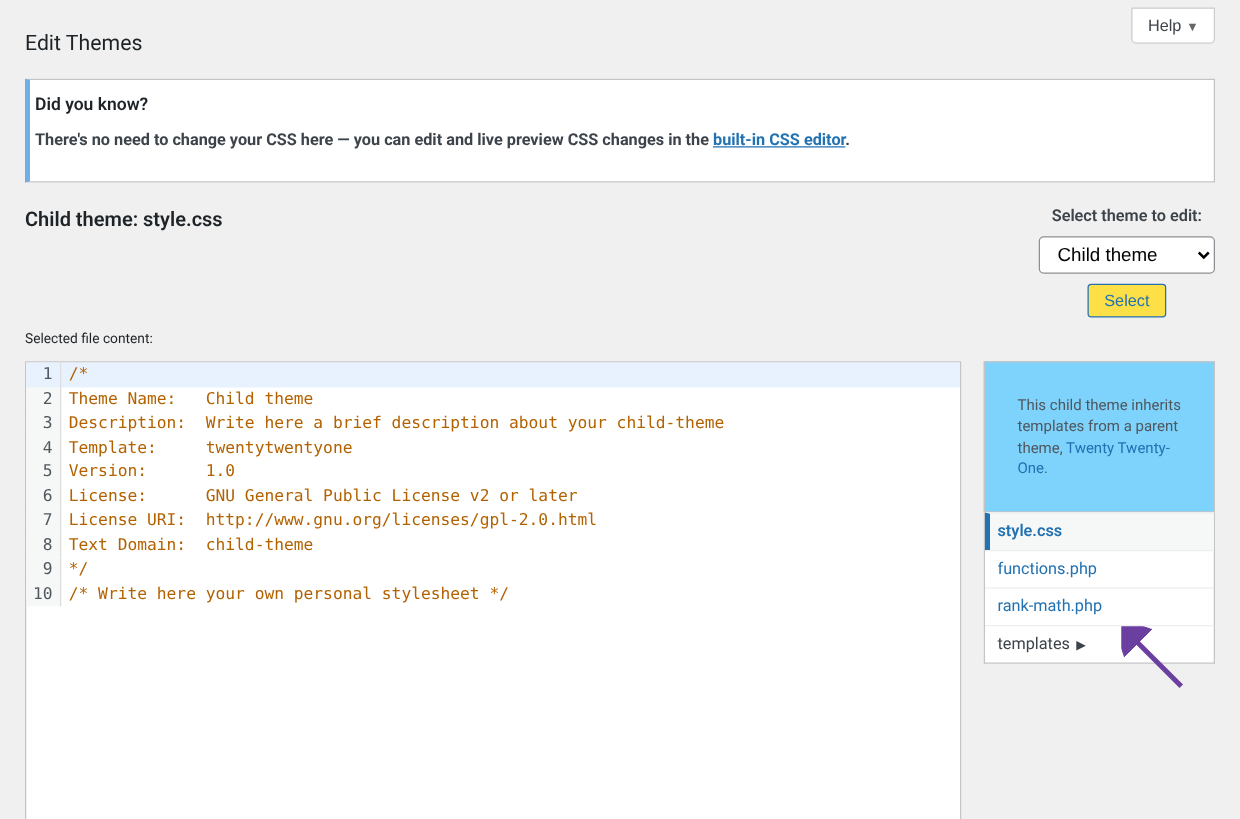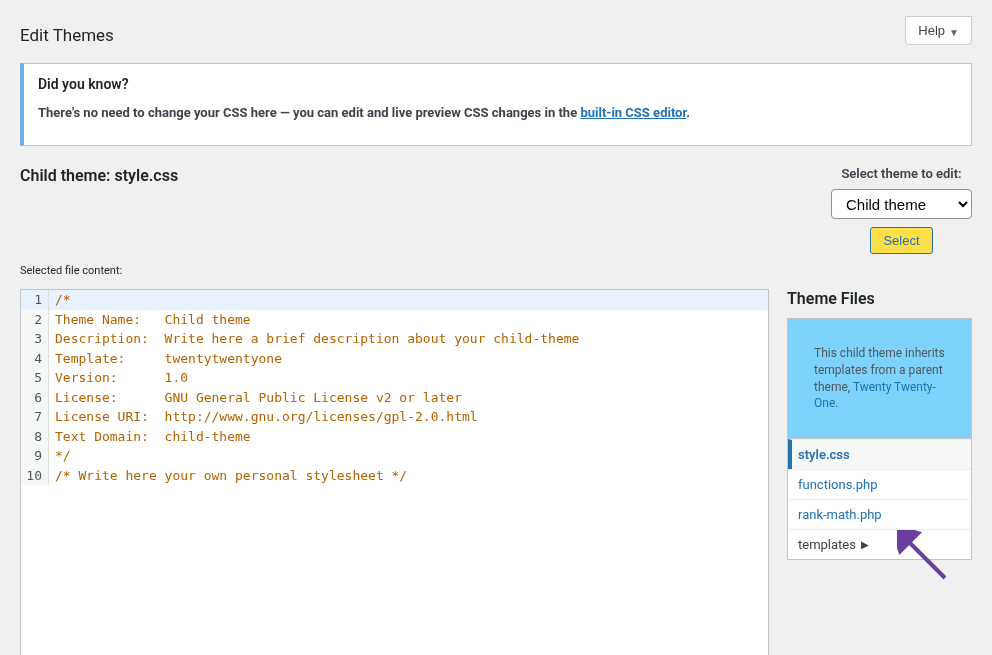--- a/index.html
+++ b/index.html
@@ -10,21 +10,21 @@
     font-size: 13px;
     color: #3c434a;
     background: #f0f0f1;
   }
   .wrap {
     padding: 20px;
     position: relative;
   }
   .help-btn {
     position: absolute;
-    top: 16px;
+    top: 6px;
     right: 20px;
     background: #fff;
     border: 1px solid #ccc;
     border-radius: 0 0 4px 4px;
     padding: 6px 12px;
     font-size: 13px;
     color: #3c434a;
     cursor: pointer;
     display: flex;
     align-items: flex-end;
@@ -38,21 +38,21 @@
     font-size: 17px;
     font-weight: 400;
     margin: 5px 0 18px 0;
     color: #1d2327;
   }
   .notice {
     background: #fff;
     border: 1px solid #c3c4c7;
     border-left: 4px solid #72aee6;
     margin: 0 0 20px 0;
-    padding: 12px 14px;
+    padding: 12px 4px;
   }
   .notice-title {
     font-weight: 600;
     font-size: 14px;
     margin: 0 0 10px 0;
     color: #1d2327;
   }
   .notice-body {
     font-size: 13px;
     color: #3c434a;
@@ -269,21 +269,20 @@
           <div class="gutter">9</div>
           <div class="code-text">*/</div>
         </div>
         <div class="code-line">
           <div class="gutter">10</div>
           <div class="code-text">/* Write here your own personal stylesheet */</div>
         </div>
       </div>
 
     <div class="sidebar">
-      <h2>Theme Files</h2>
       <div class="sidebar-desc">
         <span>This child theme inherits templates from a parent theme, </span><a href="#">Twenty Twenty-One</a><span>.</span>
       </div>
       <div class="file-list">
         <div class="file-item active">style.css</div>
         <div class="file-item">functions.php</div>
         <div class="file-item">rank-math.php</div>
         <div class="file-item folder">
           <span>templates</span>
           <span class="arrow">▶</span>

